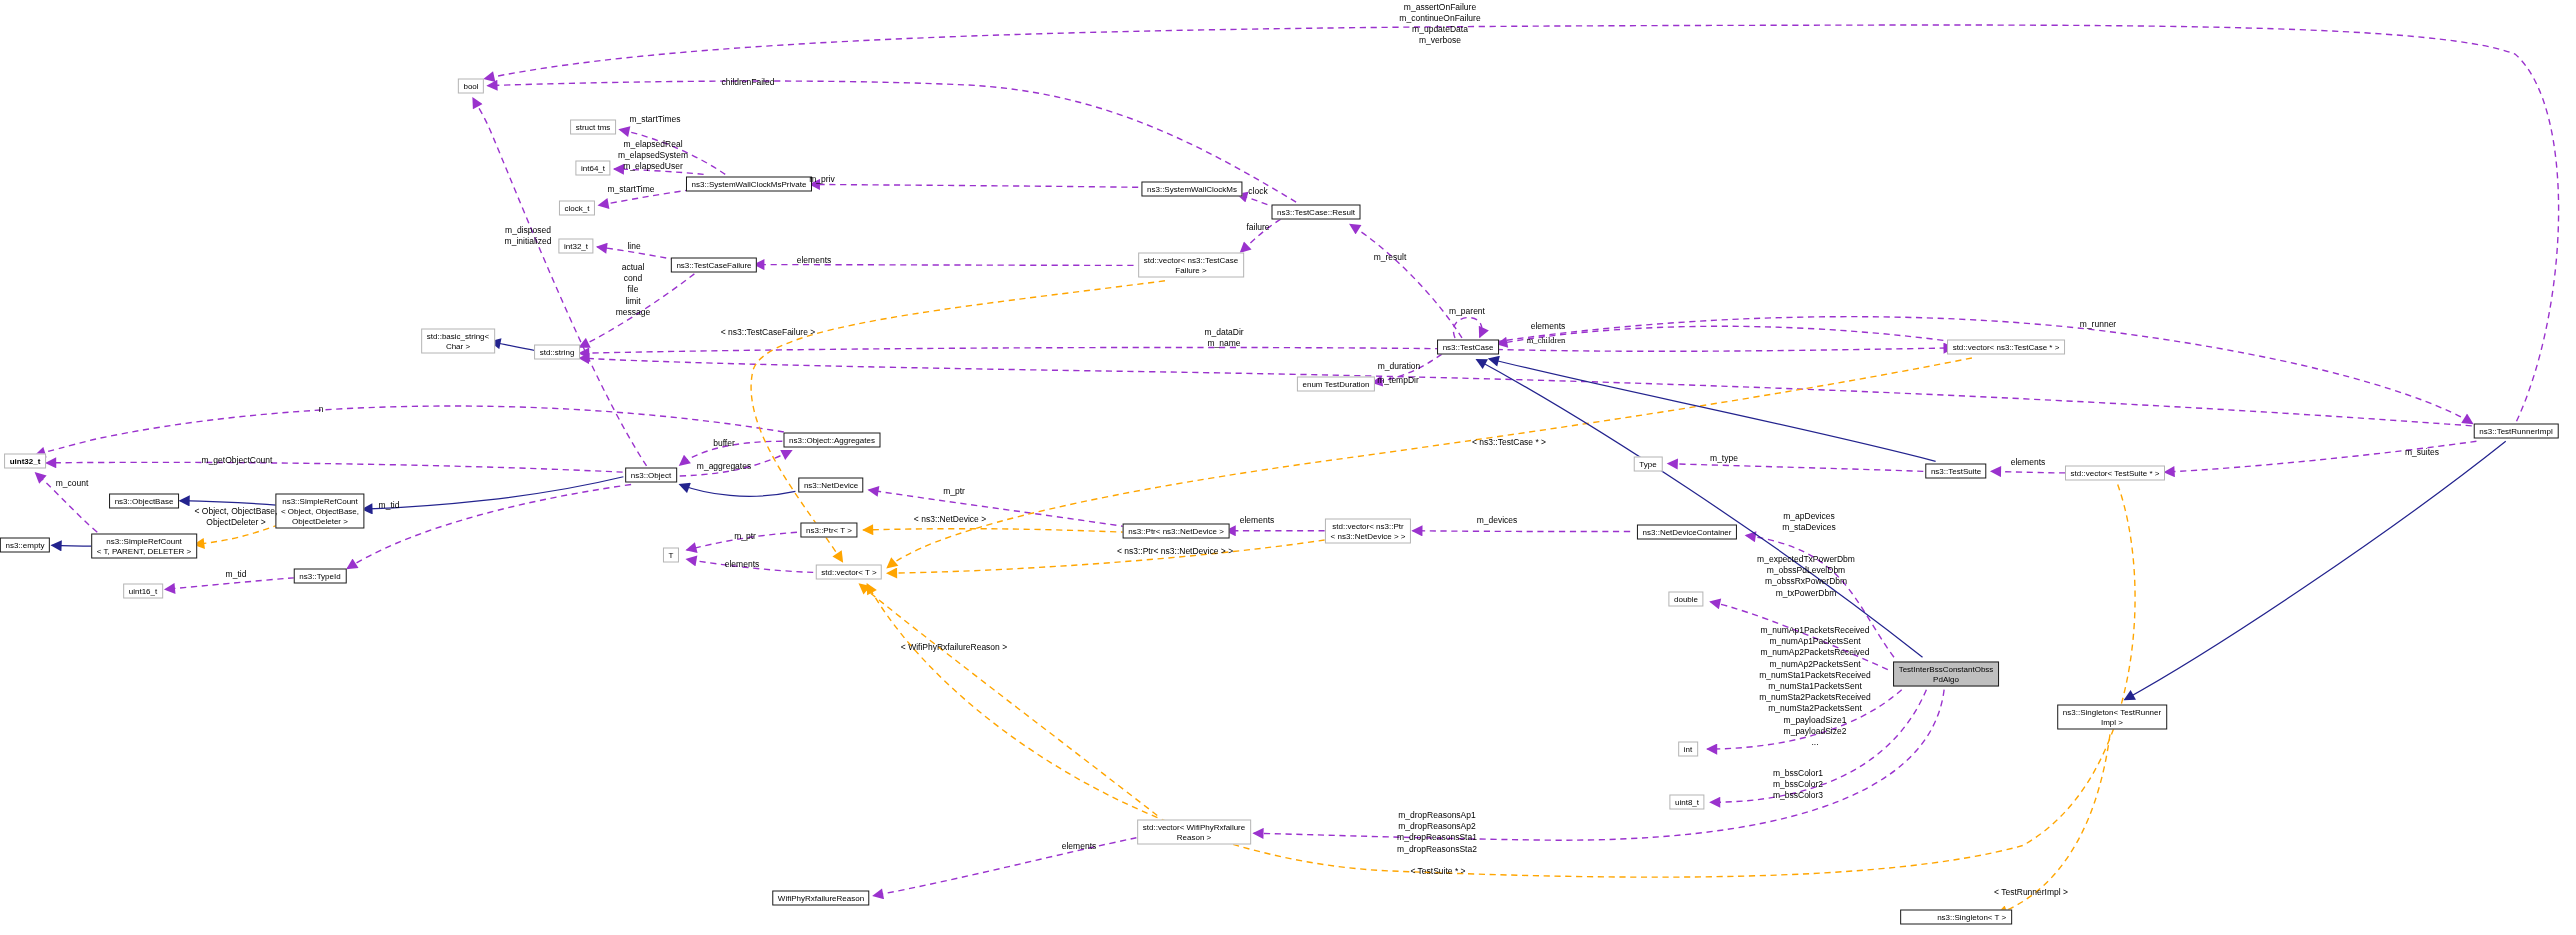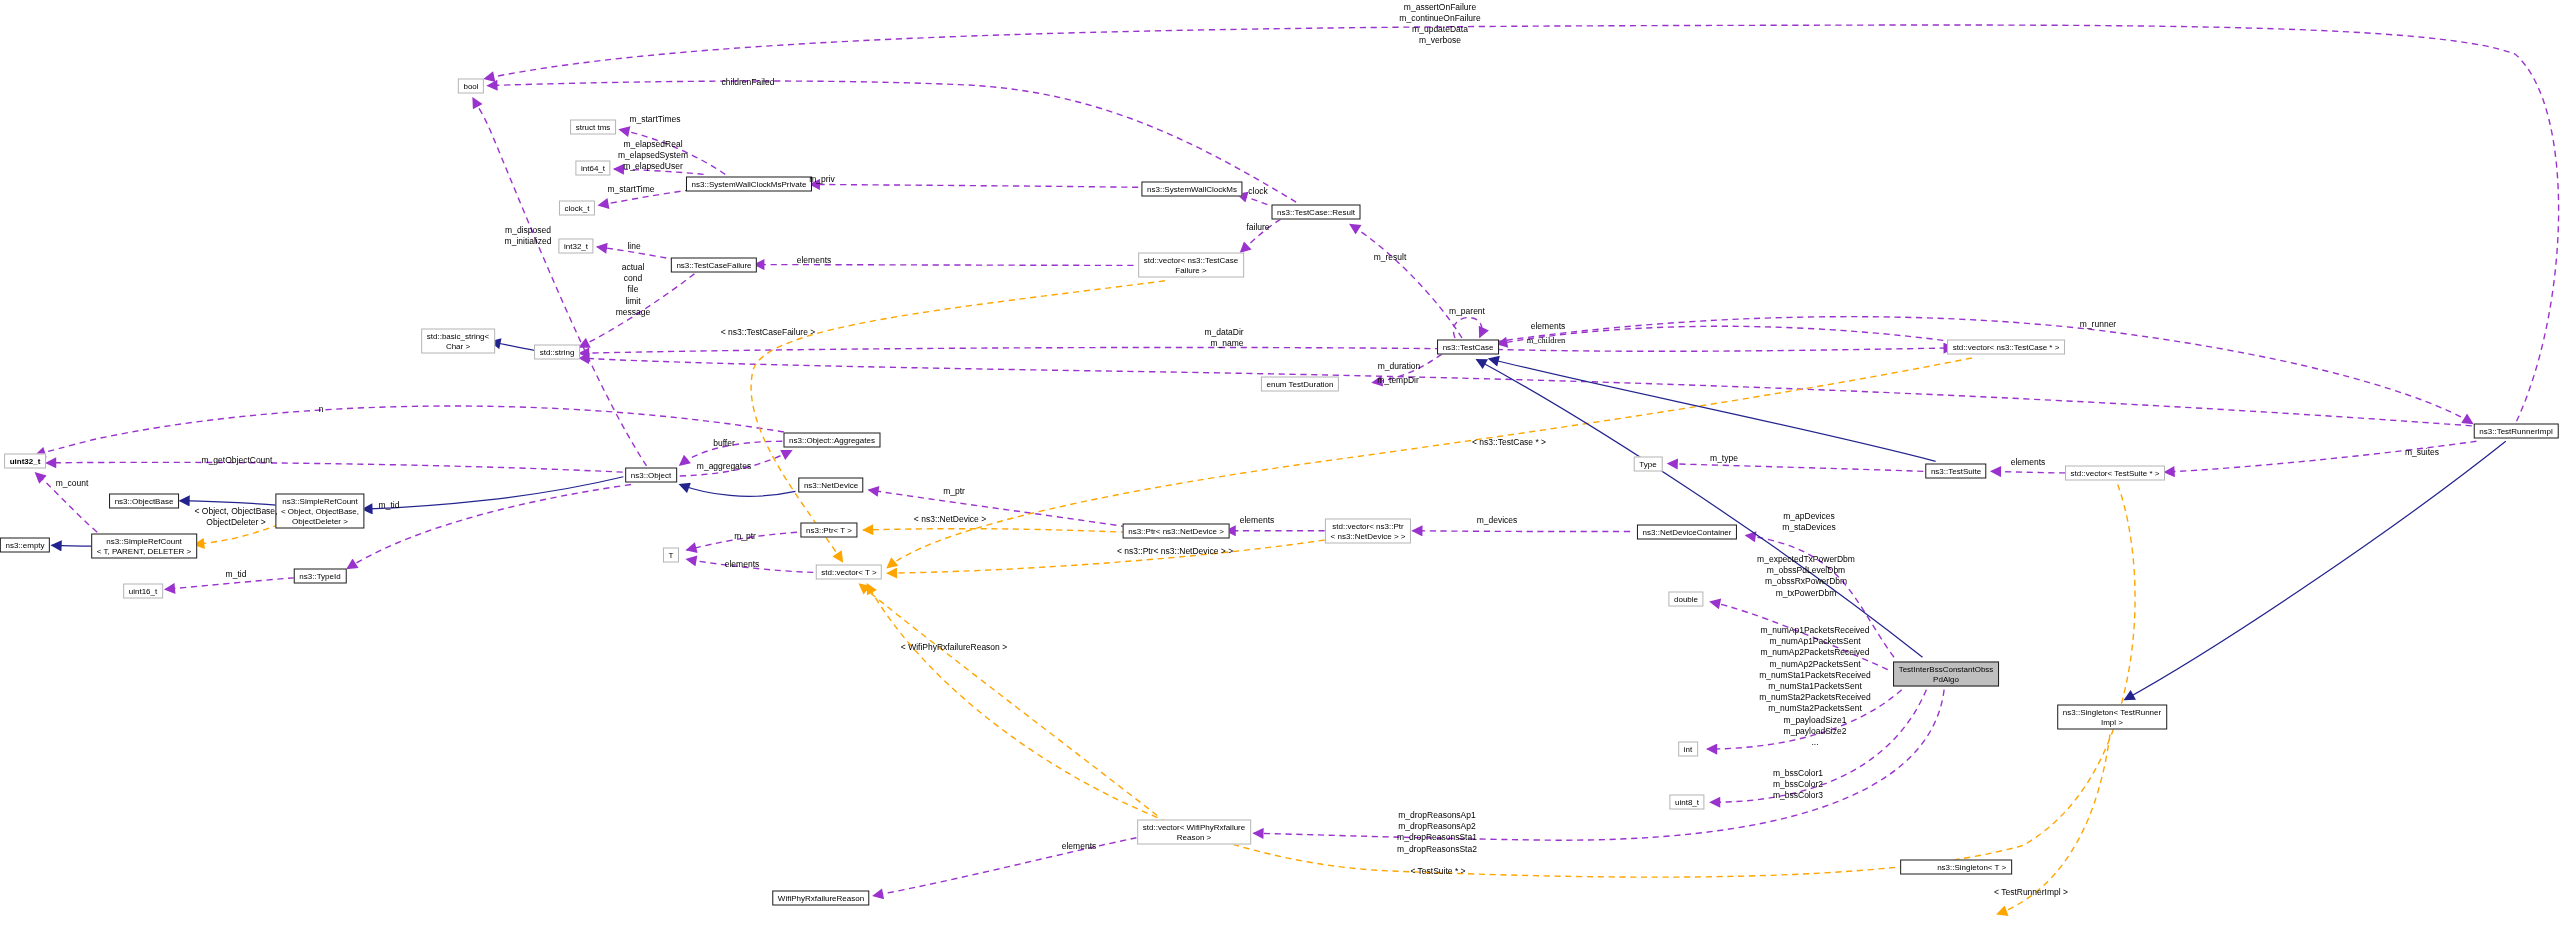--- a/index.html
+++ b/index.html
@@ -131,21 +131,21 @@
       <div class="node class" style="left: 1316px; top: 212px;">
         <div>ns3::TestCase::Result</div>
       </div>
       <div class="node plain" style="left: 1191px; top: 265px;">
         <div>std::vector&lt; ns3::TestCase</div>
         <div>Failure &gt;</div>
       </div>
       <div class="node class" style="left: 1468px; top: 347px;">
         <div>ns3::TestCase</div>
       </div>
-      <div class="node plain" style="left: 1300px; top: 384px;">
+      <div class="node plain" style="left: 1336px; top: 384px;">
         <div>enum TestDuration</div>
       </div>
       <div class="node plain" style="left: 2006px; top: 347px;">
         <div>std::vector&lt; ns3::TestCase * &gt;</div>
       </div>
       <div class="node class" style="left: 2516px; top: 431px;">
         <div>ns3::TestRunnerImpl</div>
       </div>
       <div class="node plain" style="left: 25px; top: 461px; font-weight: bold;">
         <div>uint32_t</div>
@@ -225,21 +225,21 @@
       <div class="node class" style="left: 1956px; top: 471px;">
         <div>ns3::TestSuite</div>
       </div>
       <div class="node plain" style="left: 2115px; top: 473px;">
         <div>std::vector&lt; TestSuite * &gt;</div>
       </div>
       <div class="node class" style="left: 2112px; top: 717px;">
         <div>ns3::Singleton&lt; TestRunner</div>
         <div>Impl &gt;</div>
       </div>
-      <div class="node class" style="left: 1956px; top: 867px; padding-left: 36px;">
+      <div class="node class" style="left: 1956px; top: 917px; padding-left: 36px;">
         <div>ns3::Singleton&lt; T &gt;</div>
       </div>
     </div>
   <div id="labels-layer">
       <div class="edge-label" style="left: 1440px; top: 1.5px;">
         <div>m_assertOnFailure</div>
         <div>m_continueOnFailure</div>
         <div>m_updateData</div>
         <div>m_verbose</div>
       </div>
@@ -279,21 +279,21 @@
       <div class="edge-label" style="left: 634px; top: 241px;">
         <div>line</div>
       </div>
       <div class="edge-label" style="left: 633px; top: 262px;">
         <div>actual</div>
         <div>cond</div>
         <div>file</div>
         <div>limit</div>
         <div>message</div>
       </div>
-      <div class="edge-label" style="left: 1224px; top: 327px; text-align: right;">
+      <div class="edge-label" style="left: 1224px; top: 327px;">
         <div>m_dataDir</div>
         <div>m_name</div>
       </div>
       <div class="edge-label" style="left: 1467px; top: 306px;">
         <div>m_parent</div>
       </div>
       <div class="edge-label" style="left: 1548px; top: 321px;">
         <div>elements</div>
       </div>
       <div class="edge-label" style="left: 1546px; top: 335px; font-family: Liberation Serif, serif;">

